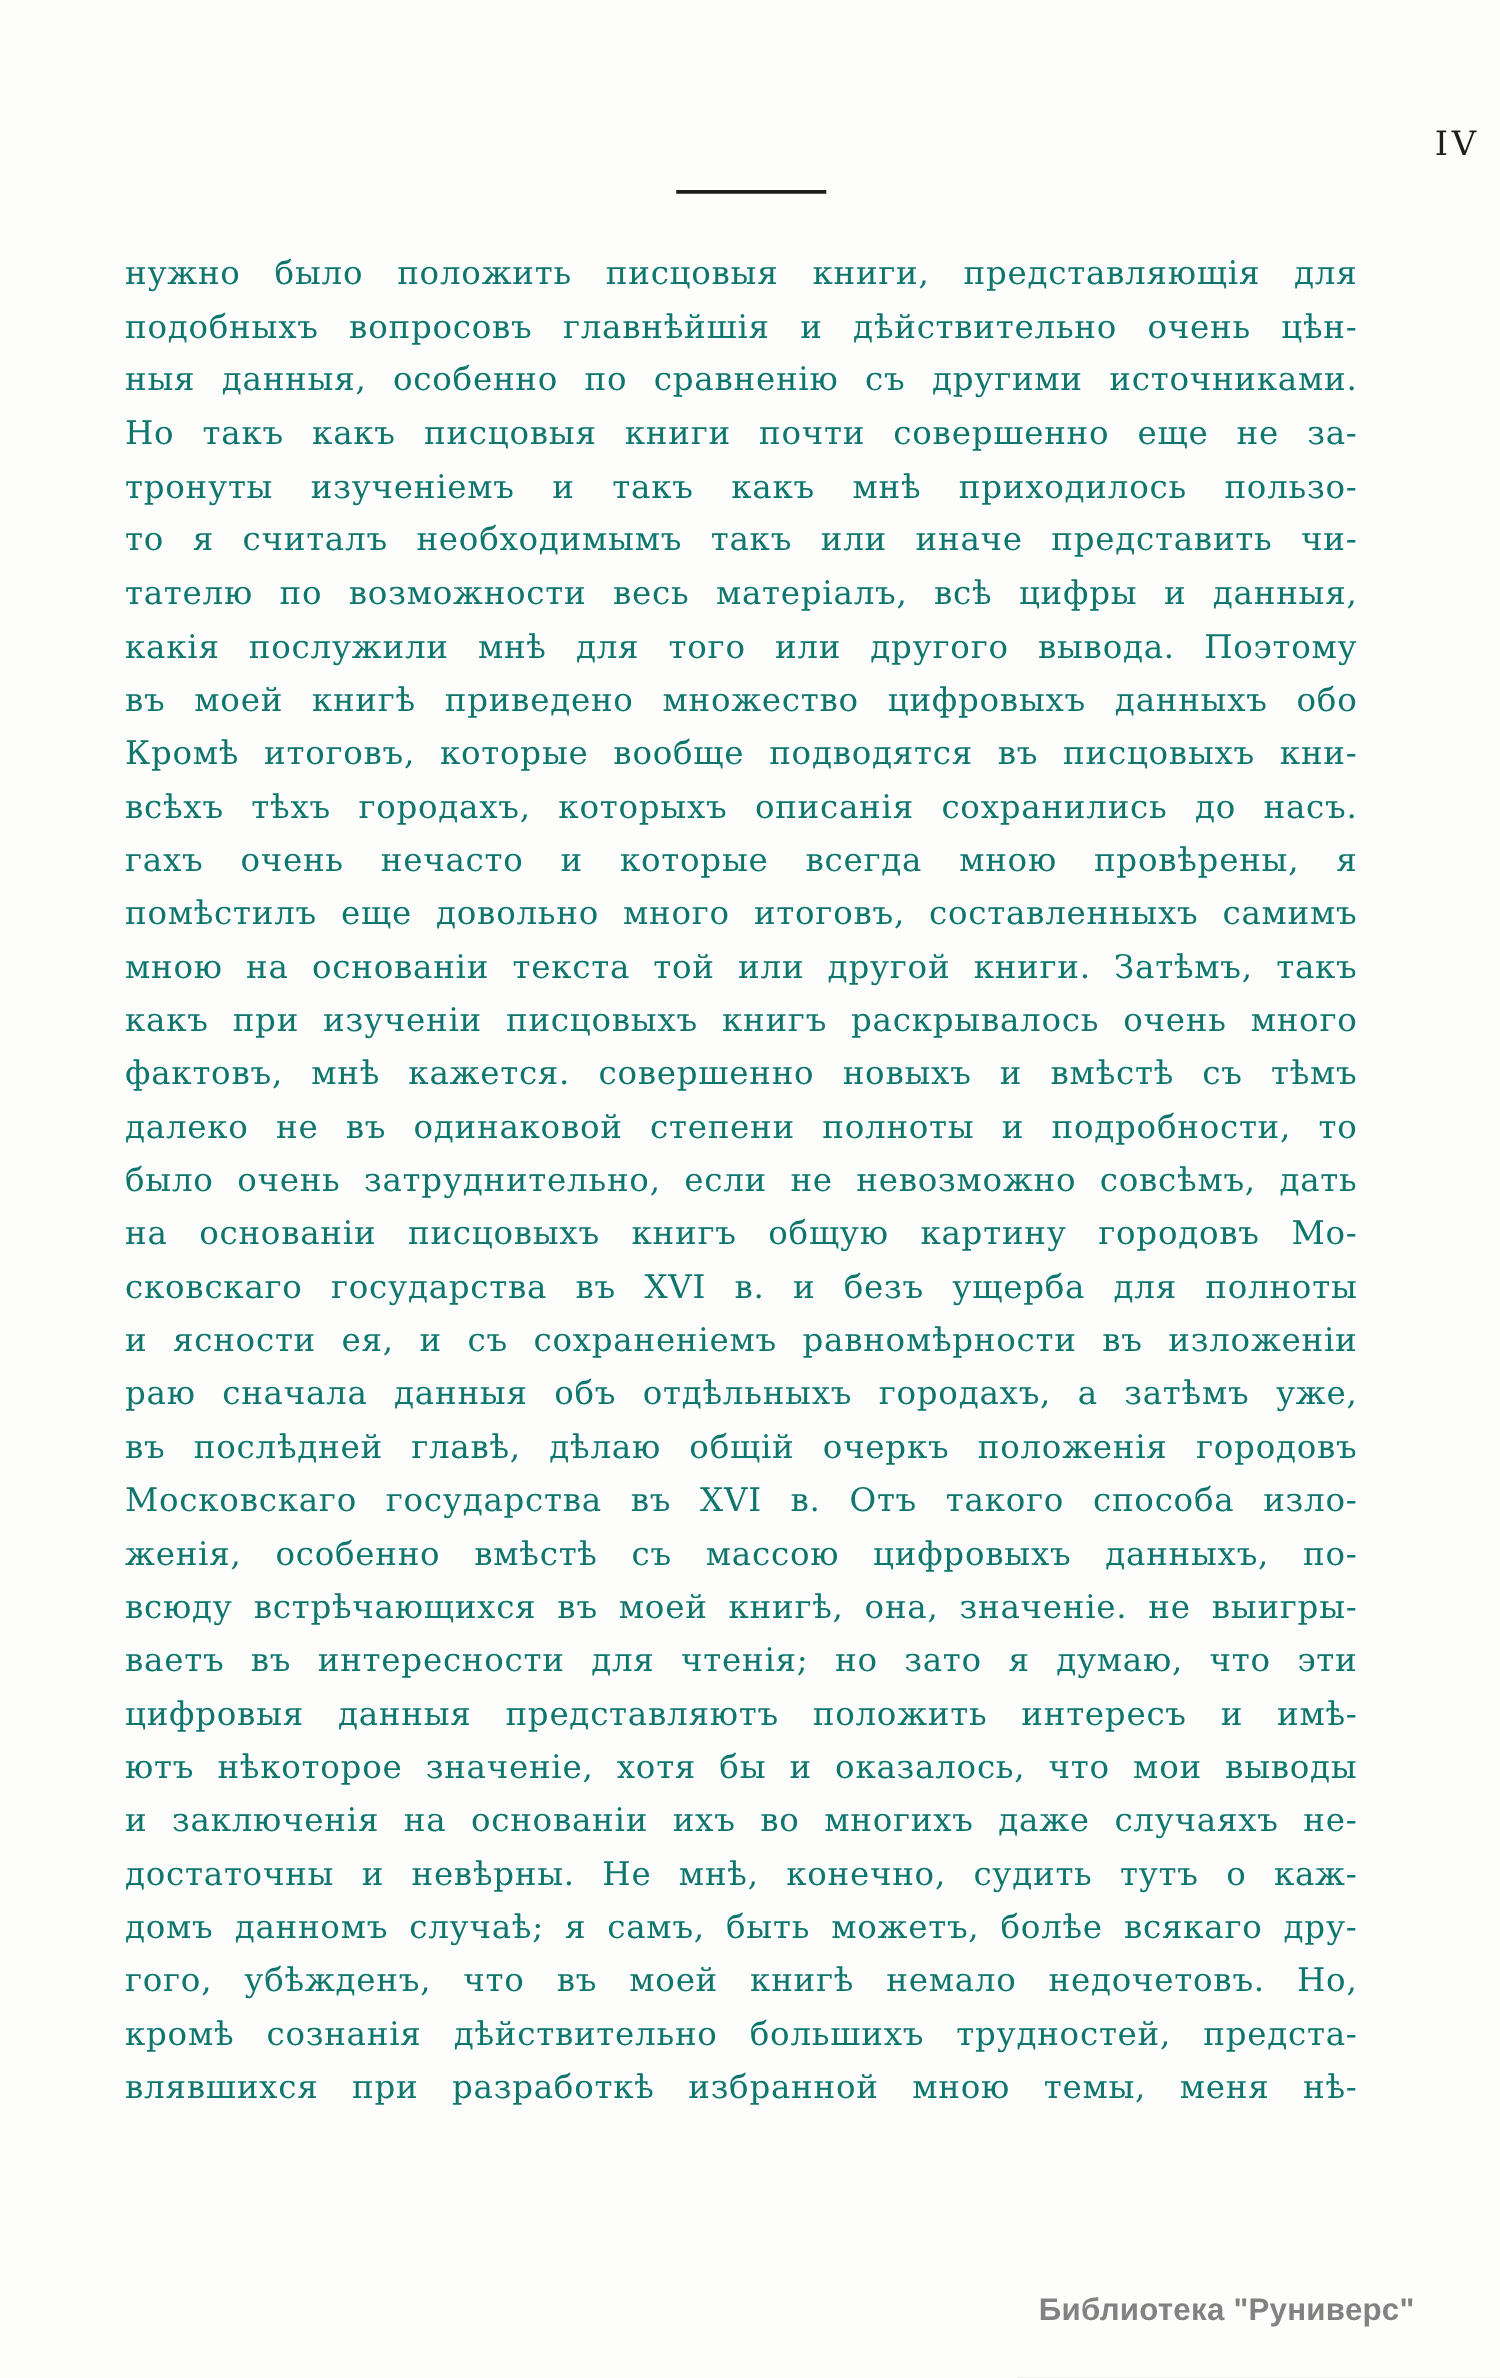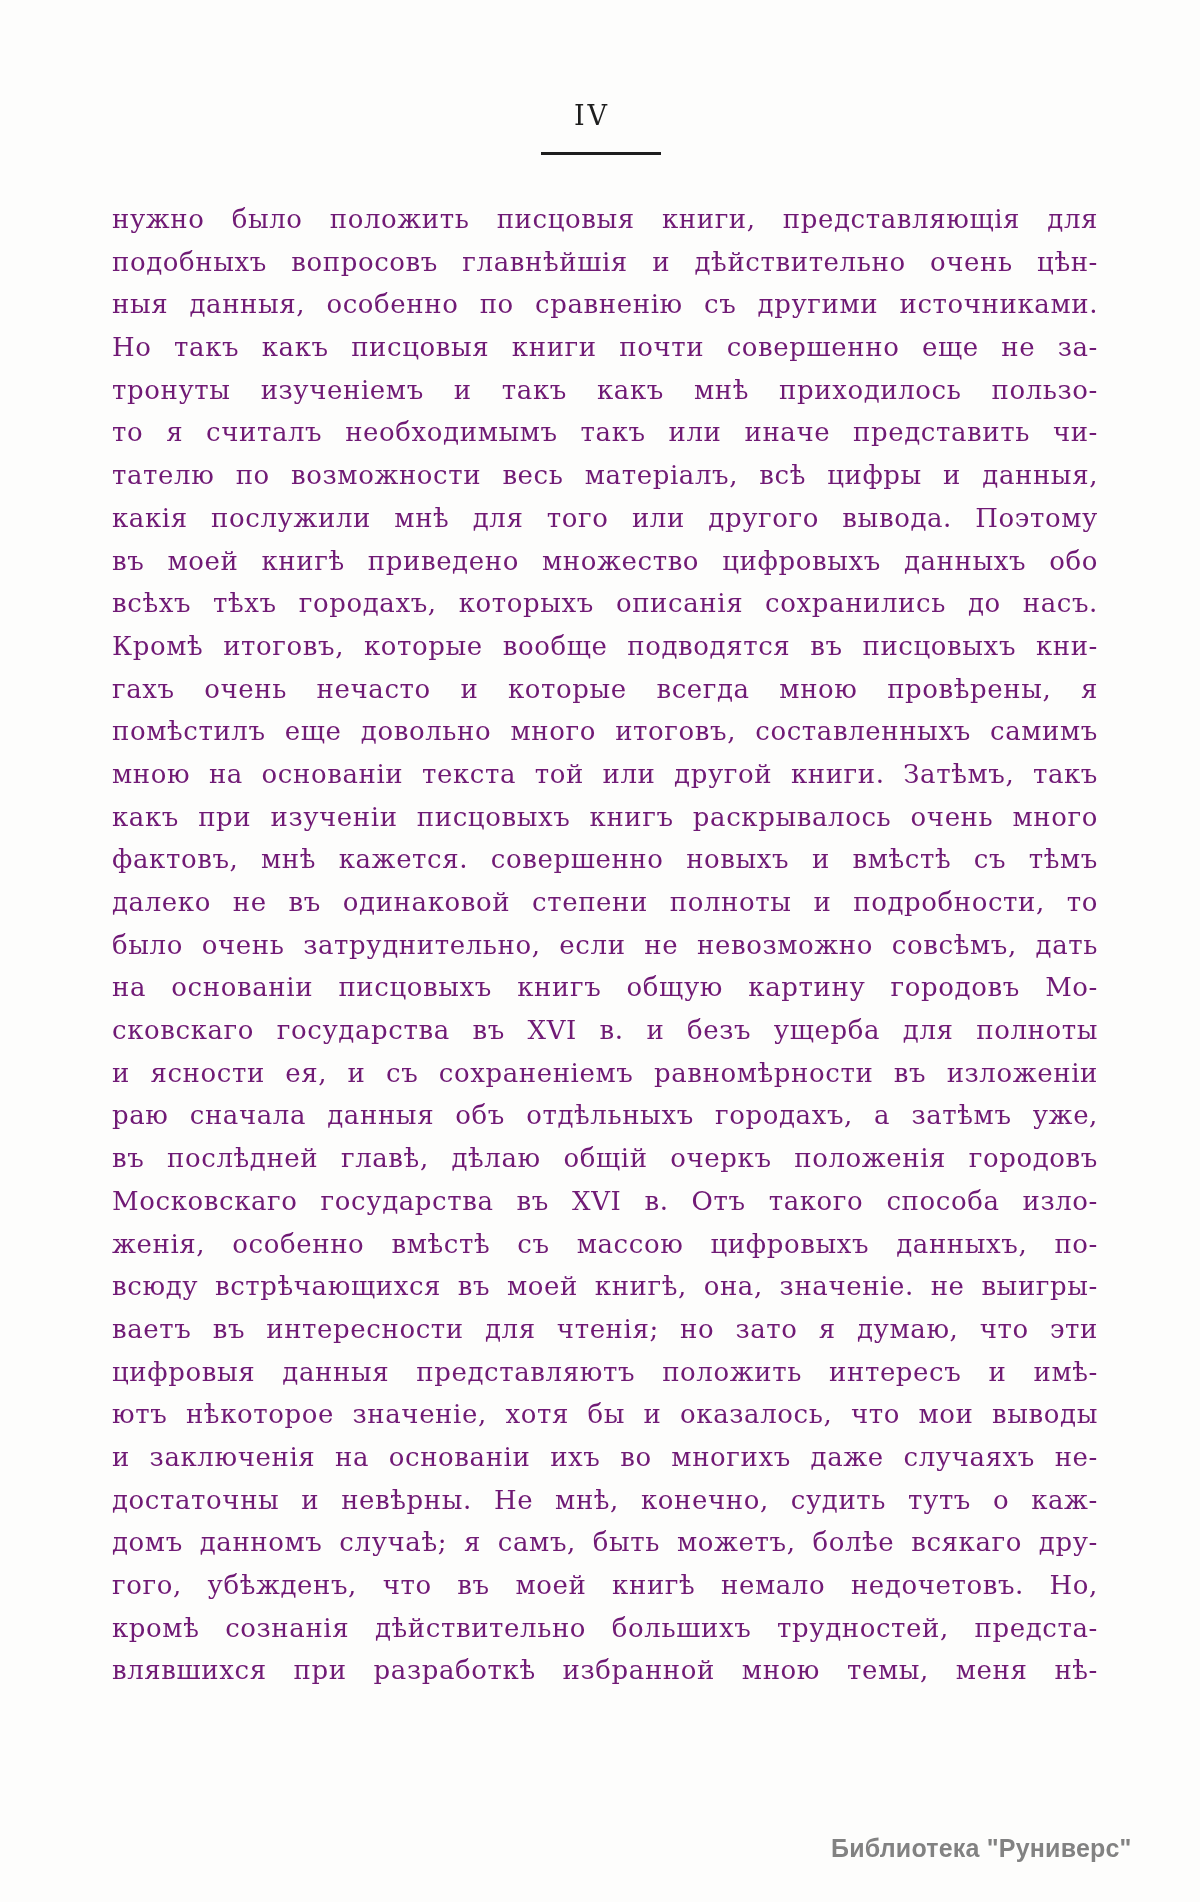--- a/index.html
+++ b/index.html
@@ -14,40 +14,40 @@
     margin: 0 auto;
     background: #fdfdfc;
     overflow: hidden;
     font-family: "DejaVu Serif", serif;
   }
   .page-number {
     position: absolute;
     top: 100px;
     left: 0;
     width: 1184px;
-    text-align: center;
+    text-align: right;
     font-size: 27px;
     letter-spacing: 3px;
     color: #1e1e1e;
     font-family: "DejaVu Serif", serif;
   }
   .page-number-rule {
     position: absolute;
     top: 152px;
     left: 541px;
     width: 120px;
     height: 3px;
     background: #1e1e1e;
   }
   .textblock {
     position: absolute;
-    left: 112px;
+    left: 100px;
     top: 198px;
     width: 986px;
-    color: #701a75;
+    color: #0f766e;
     font-size: 26px;
     line-height: 42.7px;
     letter-spacing: 0.6px;
     word-spacing: 2px;
   }
   .text-line {
     text-align: justify;
     text-align-last: justify;
     white-space: nowrap; 
     height: 42.7px;
@@ -80,22 +80,22 @@
   <div class="textblock">
       <div class="text-line">нужно было положить писцовыя книги, представляющія для</div>
       <div class="text-line">подобныхъ вопросовъ главнѣйшія и дѣйствительно очень цѣн-</div>
       <div class="text-line">ныя данныя, особенно по сравненію съ другими источниками.</div>
       <div class="text-line">Но такъ какъ писцовыя книги почти совершенно еще не за-</div>
       <div class="text-line">тронуты изученіемъ и такъ какъ мнѣ приходилось пользо-</div>
       <div class="text-line">то я считалъ необходимымъ такъ или иначе представить чи-</div>
       <div class="text-line">тателю по возможности весь матеріалъ, всѣ цифры и данныя,</div>
       <div class="text-line">какія послужили мнѣ для того или другого вывода. Поэтому</div>
       <div class="text-line">въ моей книгѣ приведено множество цифровыхъ данныхъ обо</div>
+      <div class="text-line">Кромѣ итоговъ, которые вообще подводятся въ писцовыхъ кни-</div>
       <div class="text-line">всѣхъ тѣхъ городахъ, которыхъ описанія сохранились до насъ.</div>
-      <div class="text-line">Кромѣ итоговъ, которые вообще подводятся въ писцовыхъ кни-</div>
       <div class="text-line">гахъ очень нечасто и которые всегда мною провѣрены, я</div>
       <div class="text-line">помѣстилъ еще довольно много итоговъ, составленныхъ самимъ</div>
       <div class="text-line">мною на основаніи текста той или другой книги. Затѣмъ, такъ</div>
       <div class="text-line">какъ при изученіи писцовыхъ книгъ раскрывалось очень много</div>
       <div class="text-line">фактовъ, мнѣ кажется. совершенно новыхъ и вмѣстѣ съ тѣмъ</div>
       <div class="text-line">далеко не въ одинаковой степени полноты и подробности, то</div>
       <div class="text-line">было очень затруднительно, если не невозможно совсѣмъ, дать</div>
       <div class="text-line">на основаніи писцовыхъ книгъ общую картину городовъ Мо-</div>
       <div class="text-line">сковскаго государства въ XVI в. и безъ ущерба для полноты</div>
       <div class="text-line">и ясности ея, и съ сохраненіемъ равномѣрности въ изложеніи</div>

